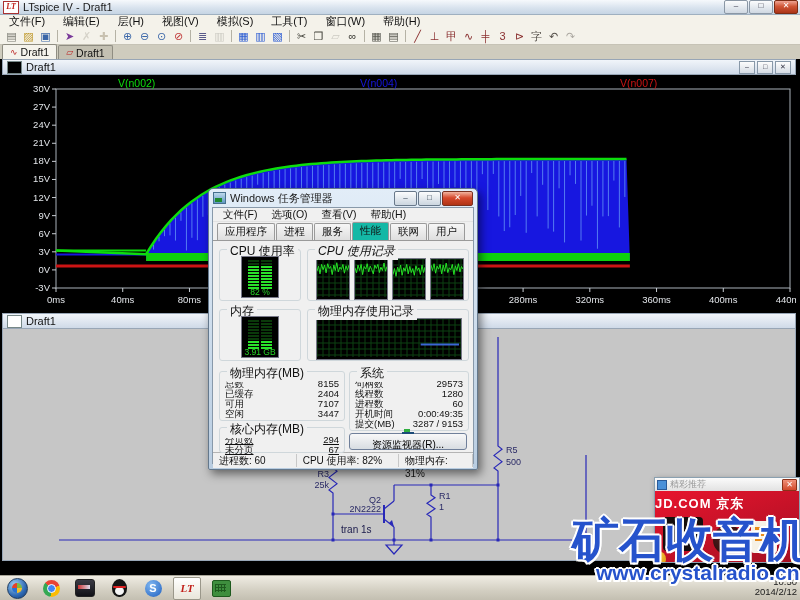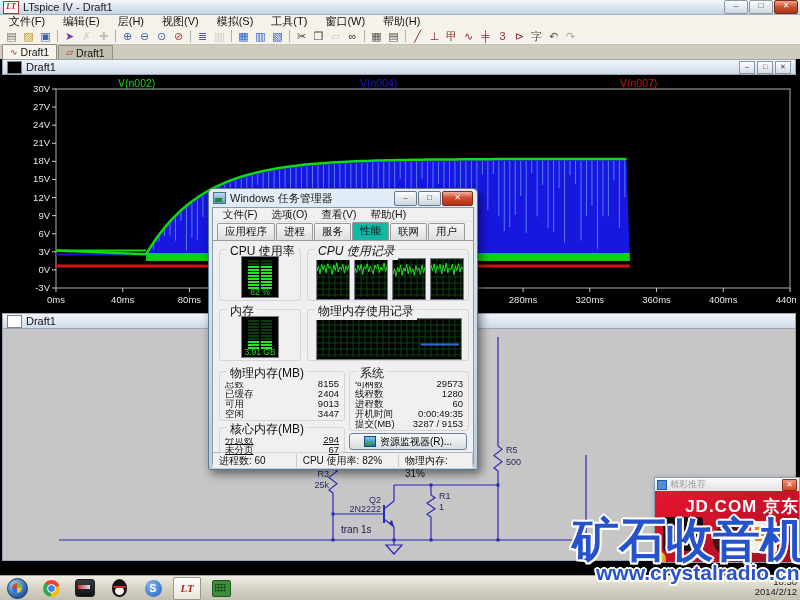--- a/index.html
+++ b/index.html
@@ -103,38 +103,38 @@
   .lcd{width:38px;height:42px;background:#000;border:1px solid #778;margin:6px auto 0;position:relative;padding-top:2px;box-sizing:border-box;}
   .led{height:2px;margin:1px 6px;display:flex;gap:2px;}
   .led span{flex:1;background:#0a3a0a;}
   .led.on span{background:#2ae22a;}
   .lcd-v{position:absolute;bottom:0;left:0;width:100%;text-align:center;color:#27d827;font-size:8.5px;}
   .gwrap{display:flex;gap:4px;padding:8px 0 0 8px;}
   .graphbox{background:#000;border:1px solid #778;}
   .rows{padding-top:7px;}
   .krow{display:flex;justify-content:space-between;font-size:9.5px;line-height:10px;padding:0 5px;}
   .res-btn{position:absolute;left:136px;top:192px;width:118px;height:17px;display:flex;align-items:center;justify-content:center;
-    gap:4px;font-size:10px;font-family:inherit;border:1px solid #70809a;border-radius:3px;background:linear-gradient(#f8f8f8,#d8dde2);}
+    gap:4px;font-size:10px;font-family:inherit;border:1px solid #70809a;border-radius:3px;background:linear-gradient(#f8f8f8,#d8dde2);flex-direction:column;}
   .res-ico{width:10px;height:9px;background:linear-gradient(#7ec9ea,#2a6aa8);border:1px solid #1a4a78;position:relative;}
   .res-ico::after{content:"";position:absolute;left:1px;bottom:1px;width:6px;height:3px;background:#2fae3f;}
   .tm-status{height:15px;border-top:1px solid #b4b4b4;display:flex;align-items:center;font-size:10px;background:#f0f0f0;}
   .tm-sc{padding:0 6px;border-right:1px solid #c8c8c8;height:13px;line-height:13px;}
   .tm-sc:nth-child(1){width:76px;}
   .tm-sc:nth-child(2){width:96px;}
 
   
   #ad{position:absolute;left:654px;top:477px;width:146px;height:86px;z-index:60;border:1px solid #8aa0b0;
     background:#fff;box-sizing:border-box;box-shadow:2px 2px 6px rgba(0,0,0,.35);}
   #ad-title{height:13px;background:linear-gradient(#fbfbfb,#e2e2e2);display:flex;align-items:center;gap:3px;padding:0 2px;}
   .ad-ico{width:8px;height:8px;background:#4a90d8;border:1px solid #2a5a98;}
   #ad-title-text{font-size:9px;color:#999;flex:1;}
   #ad-close{width:13px;height:10px;background:linear-gradient(#f09078,#d2492a);border:1px solid #8a3018;color:#fff;
     font-size:8px;line-height:9px;text-align:center;border-radius:1px;}
   #ad-body{position:relative;height:71px;background:linear-gradient(160deg,#e8152e,#a50f22);overflow:hidden;}
-  #ad-banner{text-align:right;color:#fff;font-weight:bold;font-size:17px;margin-top:4px;letter-spacing:1px;}
+  #ad-banner{text-align:left;color:#fff;font-weight:bold;font-size:13px;margin-top:4px;letter-spacing:1px;}
   .prod1{position:absolute;left:8px;top:26px;width:40px;height:34px;background:#150d0d;border-radius:4px;}
   .prod1::after{content:"";position:absolute;right:5px;top:6px;width:9px;height:9px;border-radius:50%;background:#c22;}
   .prod2{position:absolute;left:58px;top:34px;width:30px;height:30px;border-radius:50%;background:radial-gradient(circle at 40% 35%,#5a2020,#1a0808);}
   .prod3{position:absolute;left:96px;top:30px;width:26px;height:32px;background:#f6f1e6;border-radius:3px;}
   .prod3::after{content:"";position:absolute;left:4px;top:6px;width:18px;height:14px;background:repeating-linear-gradient(#e88a1a 0 3px,#f6f1e6 3px 6px);}
   .gold{position:absolute;width:16px;height:16px;border-radius:50%;background:radial-gradient(circle at 35% 30%,#ffd95a,#d89000);}
 
   
   .wm{position:absolute;z-index:100;font-weight:bold;color:#2653cc;white-space:nowrap;
     text-shadow:2px 0 0 #fff,-2px 0 0 #fff,0 2px 0 #fff,0 -2px 0 #fff,1.5px 1.5px 0 #fff,-1.5px -1.5px 0 #fff,1.5px -1.5px 0 #fff,-1.5px 1.5px 0 #fff;}
@@ -665,21 +665,21 @@
               <div class="krow">
                 <span>总数</span>
                 <span>8155</span>
               </div>
               <div class="krow">
                 <span>已缓存</span>
                 <span>2404</span>
               </div>
               <div class="krow">
                 <span>可用</span>
-                <span>9013</span>
+                <span>7107</span>
               </div>
               <div class="krow">
                 <span>空闲</span>
                 <span>3447</span>
               </div>
             </div>
         </div>
         <div class="grp" id="g-kern">
           <span class="grp-lb">核心内存(MB)</span>
           <div class="rows" id="rows-kern">

